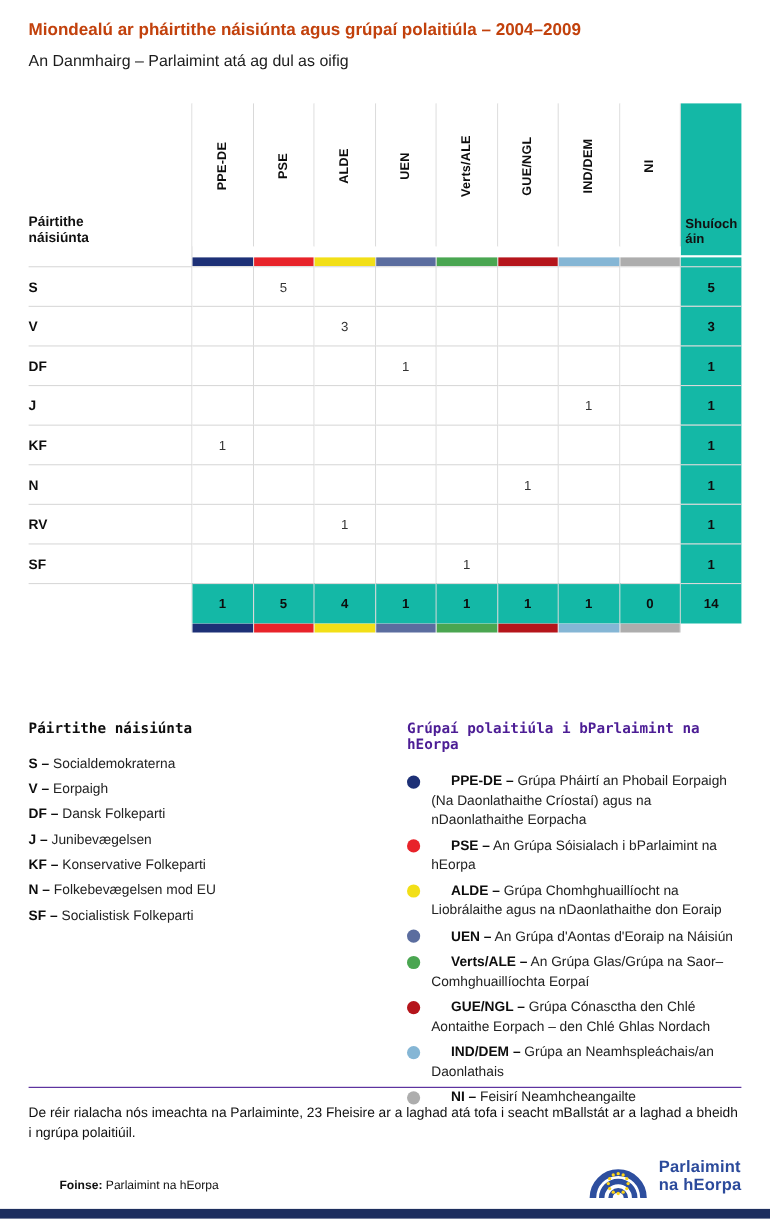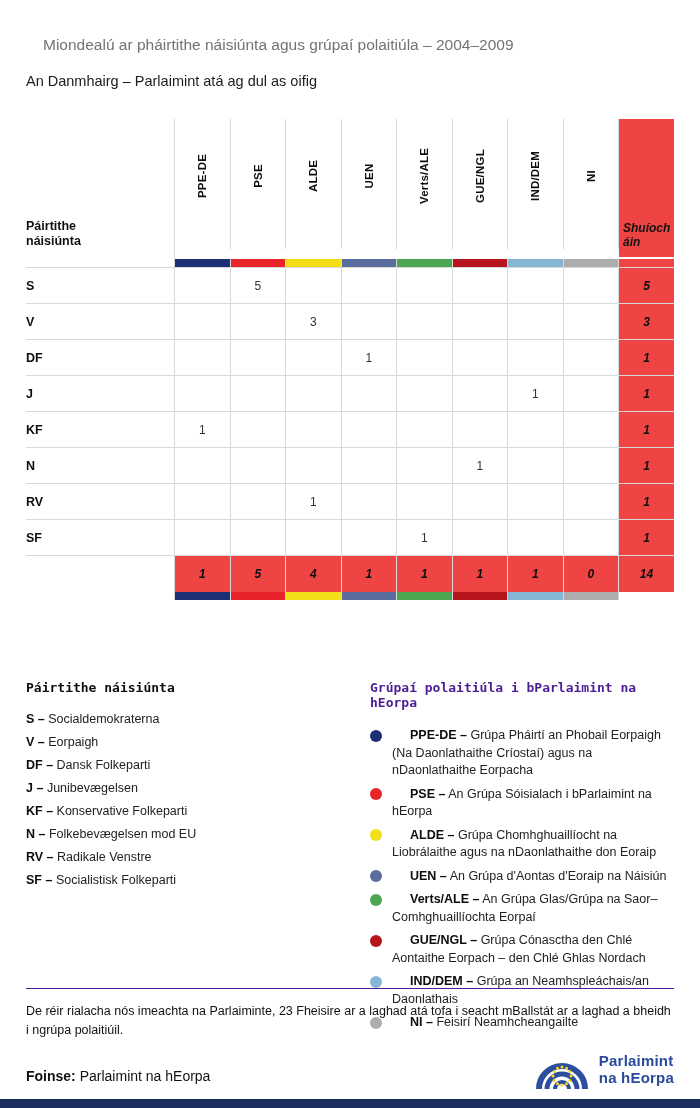--- a/index.html
+++ b/index.html
@@ -1,26 +1,26 @@
 <!DOCTYPE html>
 <html><head>
 <meta charset="utf-8">
 <style>
   html,body{margin:0;padding:0;}
   body{background:#ffffff;font-family:"Liberation Sans",sans-serif;}
   .page{position:relative;width:700px;height:1108px;background:#fff;overflow:hidden;color:#111;}
   .content{padding:18px 26px 0;}
-  h1{margin:17px;font-size:15.5px;line-height:20px;font-weight:400;color:#737373;}
+  h1{margin:0;font-size:15.5px;line-height:20px;font-weight:700;color:#c2410c;}
   h2{margin:9px 0 0;font-size:14.5px;line-height:19px;font-weight:400;color:#1c1c1c;}
 
   
   .table{display:grid;grid-template-columns:149px repeat(8,55.5px) 55px;margin-top:28px;}
   .cell{position:relative;border-right:1px solid #d9d9d9;background:#fff;}
   .cell.last{border-right:none;}
-  .gray{background:#ef4444;font-style:italic;}
+  .gray{background:#14b8a6;}
   .h-label{height:130px;display:flex;align-items:flex-end;padding:0 62px 10px 0;font-weight:700;font-size:12.5px;line-height:15px;}
   .h-col{height:130px;}
   .rot{position:absolute;left:50%;top:44%;transform:translate(-50%,-50%) rotate(180deg);writing-mode:vertical-rl;font-weight:700;font-size:11.5px;letter-spacing:.2px;white-space:nowrap;color:#0d0d0d;}
   .h-total{height:130px;display:flex;align-items:flex-end;padding:0 3px 8px 4px;font-weight:700;font-size:12px;line-height:14px;word-break:break-all;}
   .bar-cell{height:8px;}
   .bar{position:absolute;top:0;left:0;right:0;bottom:0;}
   .row-label{height:35px;display:flex;align-items:center;font-weight:700;font-size:12.5px;border-top:1px solid #d9d9d9;color:#0d0d0d;}
   .val{height:35px;display:flex;align-items:center;justify-content:center;font-size:12px;color:#333;border-top:1px solid #d9d9d9;}
   .row-total{font-weight:700;color:#0d0d0d;}
   .t-spacer{height:36px;border-top:1px solid #d9d9d9;}
@@ -34,21 +34,21 @@
   .legend-header.navy{color:#4c1d95;}
   .p-item{font-size:12.5px;margin-bottom:9px;color:#222;}
   .p-item b{color:#0d0d0d;}
   .g-item{display:flex;margin-bottom:6px;font-size:12.5px;line-height:17.5px;color:#222;}
   .g-item b{color:#0d0d0d;margin-left:18px;}
   .dot{width:12px;height:12px;border-radius:50%;flex:none;margin:2.5px 10px 0 0;}
 
   
   .footnote{position:absolute;left:26px;right:26px;top:988px;border-top:1px solid #4c1d95;padding-top:13px;font-size:12.5px;line-height:19px;color:#111;}
   .source-row{position:absolute;left:26px;right:26px;top:1046px;height:46px;display:flex;justify-content:space-between;align-items:flex-end;}
-  .source{font-size:14px;padding-bottom:8px;color:#111;}
+  .source{font-size:11px;padding-bottom:8px;color:#111;margin-left:28px;}
   .logo{display:flex;align-items:flex-start;gap:9px;}
   .logo-text{font-weight:700;font-size:15px;line-height:17px;color:#2b4a9b;letter-spacing:.2px;}
   .bottom-bar{position:absolute;left:0;bottom:0;width:100%;height:9px;}
 </style>
 </head>
 <body>
 
 <div class="page">
   <div class="content">
     <h1>Miondealú ar pháirtithe náisiúnta agus grúpaí polaitiúla – 2004–2009</h1>
@@ -228,21 +228,20 @@
     <div class="legends">
       <div class="legend-left">
         <div class="legend-header">Páirtithe náisiúnta</div>
         <div>
             <div class="p-item"><b>S –</b> <span>Socialdemokraterna</span></div>
             <div class="p-item"><b>V –</b> <span>Eorpaigh</span></div>
             <div class="p-item"><b>DF –</b> <span>Dansk Folkeparti</span></div>
             <div class="p-item"><b>J –</b> <span>Junibevægelsen</span></div>
             <div class="p-item"><b>KF –</b> <span>Konservative Folkeparti</span></div>
             <div class="p-item"><b>N –</b> <span>Folkebevægelsen mod EU</span></div>
-            <div class="p-item"><b>RV –</b> <span>Radikale Venstre</span></div>
             <div class="p-item"><b>SF –</b> <span>Socialistisk Folkeparti</span></div>
           </div>
       </div>
       <div class="legend-right">
         <div class="legend-header navy">Grúpaí polaitiúla i bParlaimint na hEorpa</div>
         <div>
             <div class="g-item">
               <span class="dot" style="background: rgb(29, 48, 118);"></span>
               <span class="g-text"><b>PPE-DE –</b> <span>Grúpa Pháirtí an Phobail Eorpaigh (Na Daonlathaithe Críostaí) agus na nDaonlathaithe Eorpacha</span></span>
             </div>

